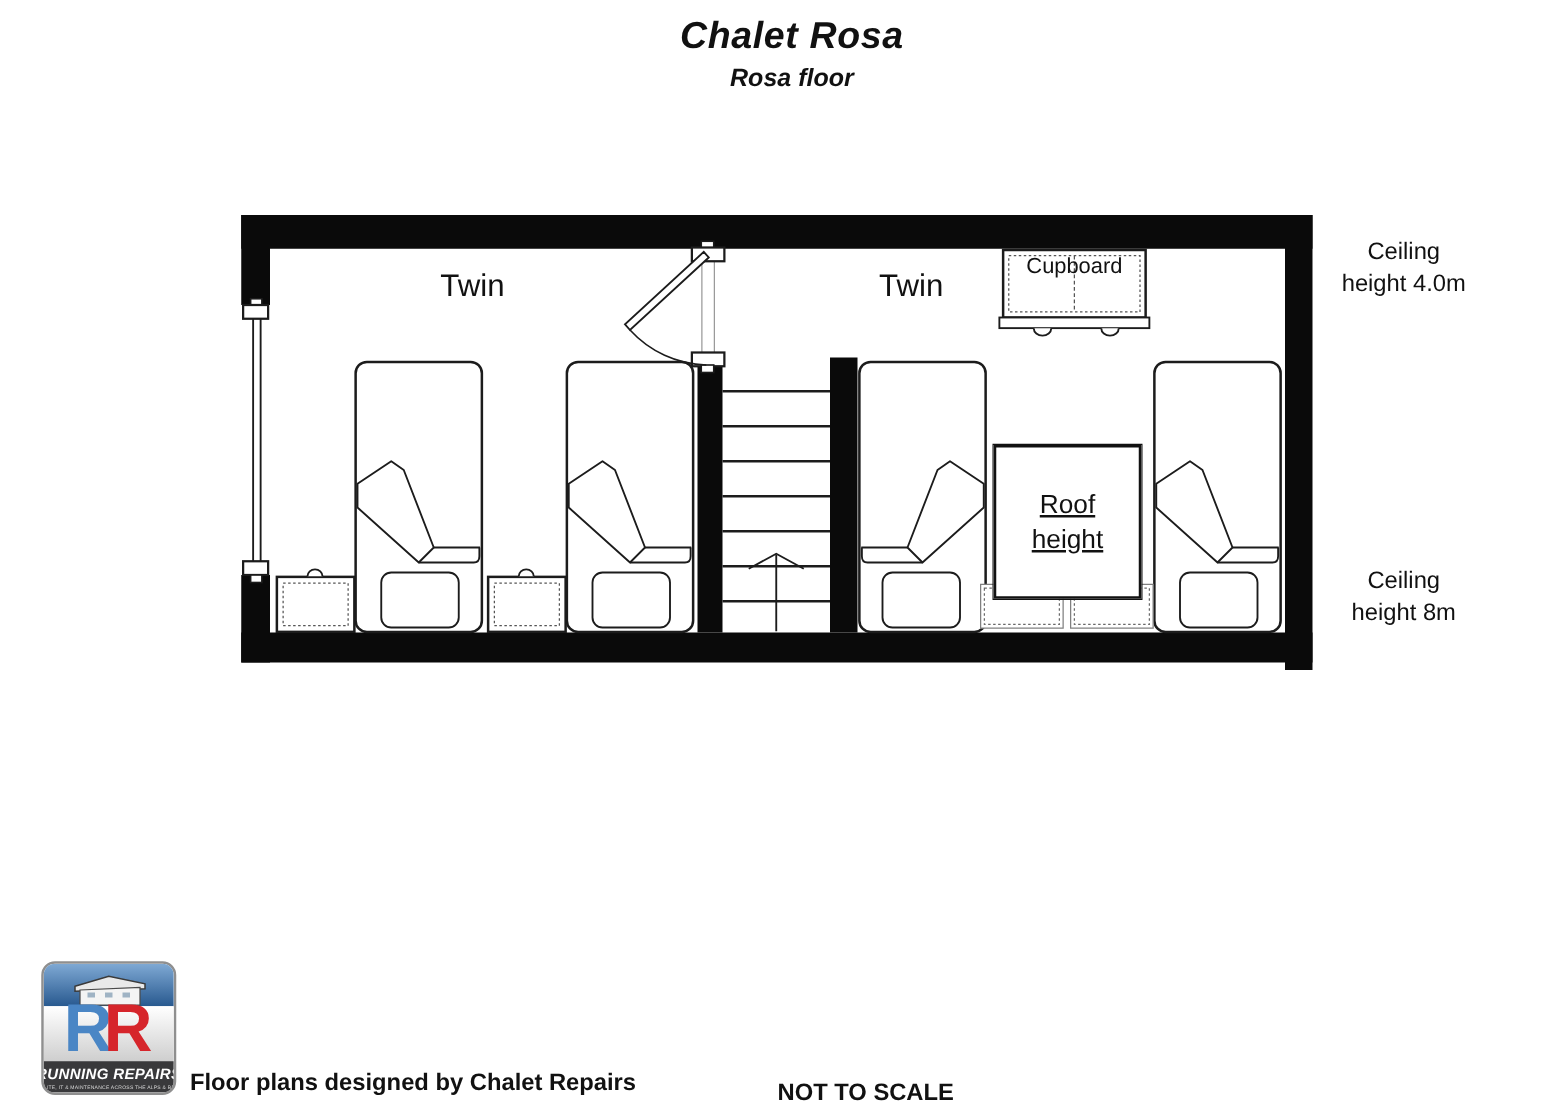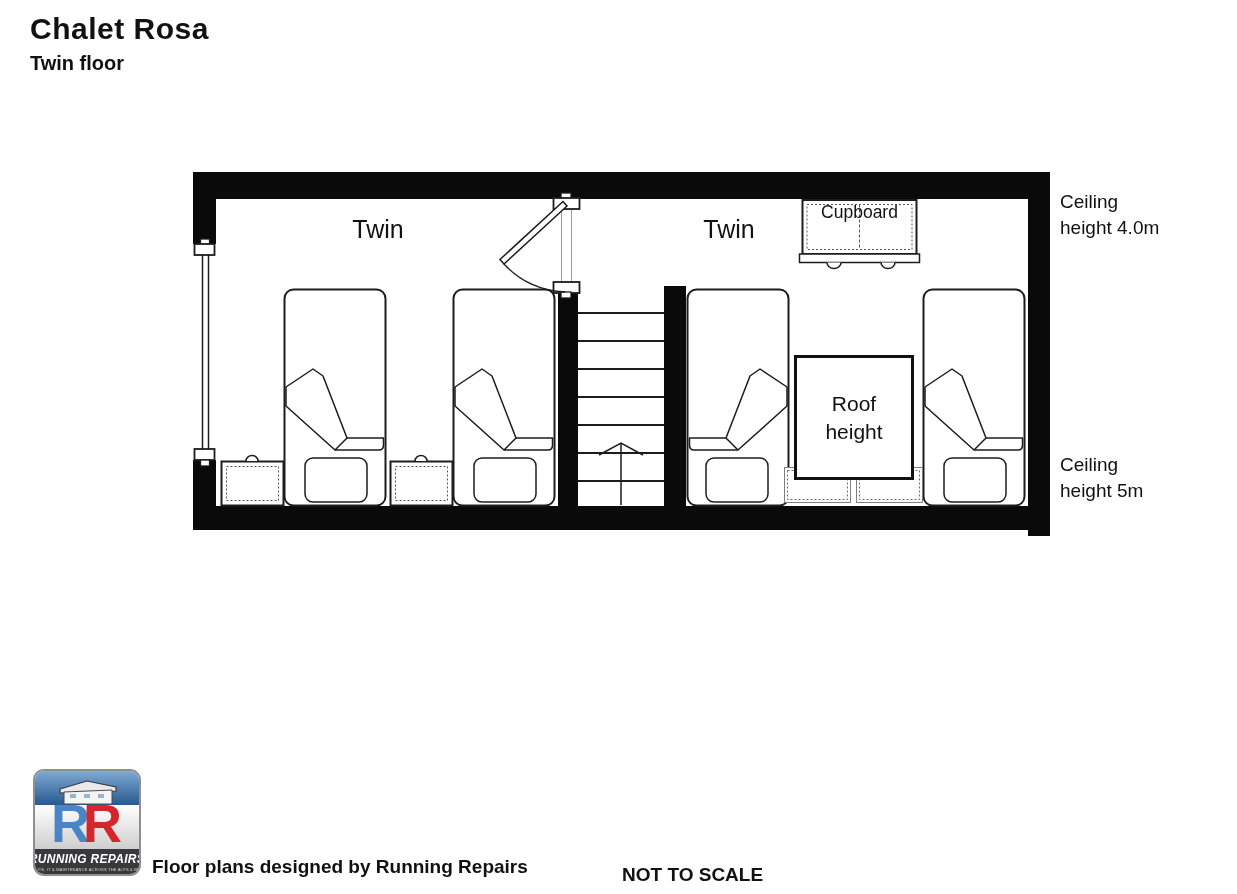--- a/index.html
+++ b/index.html
@@ -1,36 +1,36 @@
 <!DOCTYPE html>
 <html><head>
 <meta charset="utf-8">
 <style>
   html,body{margin:0;padding:0;background:#fff;}
   .page{position:relative;width:1237px;height:894px;background:#ffffff;overflow:hidden;
         font-family:"Liberation Sans", sans-serif;color:#111;}
   
-  .header{position:absolute;left:30px;top:12px;width:1207px;text-align:left;}
+  .header{position:absolute;left:30px;top:12px;width:1207px;text-align:center;font-style:italic;}
   .title{font-size:30px;font-weight:bold;letter-spacing:.5px;}
   .subtitle{font-size:20px;font-weight:bold;margin-top:6px;}
   
   .wall{position:absolute;background:#0a0a0a;}
   
   svg.plan-vec{position:absolute;left:0;top:0;pointer-events:none;}
   
   .roofwin{position:absolute;left:794px;top:355px;width:120px;height:125px;
            box-sizing:border-box;border:1.5px solid #111;padding:0;
-           background:repeating-linear-gradient(135deg,#141414 0 2.5px,#ffffff 2.5px 8.5px);}
+           background:repeating-linear-gradient(135deg,#141414 0 2.5px,#ffffff 2.5px 8.5px);text-decoration:underline;}
   .roofwin-inner{width:100%;height:100%;box-sizing:border-box;background:#fff;border:2px solid #111;
            display:flex;flex-direction:column;align-items:center;justify-content:center;
            font-size:21px;line-height:28px;text-align:center;}
   
   .room-label{position:absolute;width:200px;text-align:center;font-size:25px;line-height:33px;}
   .cupboard-label{position:absolute;left:802px;top:202px;width:115px;text-align:center;font-size:17.5px;}
-  .ceiling-label{position:absolute;left:1060px;width:126px;font-size:19px;line-height:26px;}
+  .ceiling-label{position:absolute;left:1060px;width:126px;text-align:center;font-size:19px;line-height:26px;}
   .footer-text{position:absolute;font-size:19px;font-weight:bold;white-space:nowrap;}
   
   .logo{position:absolute;left:33px;top:769px;width:108px;height:107px;box-sizing:border-box;
         border:2px solid #8f8f8f;border-radius:11px;background:#fff;overflow:hidden;}
   .logo-sky{position:absolute;left:0;top:0;right:0;height:34px;
         background:linear-gradient(#7fa9d4,#28598f);display:flex;align-items:flex-end;justify-content:center;}
   .logo-mid{position:absolute;left:0;top:34px;right:0;height:46px;
         background:linear-gradient(#ffffff,#cccccc);}
   .logo-r{position:absolute;font-size:54px;font-weight:bold;line-height:1;font-family:"Liberation Sans",sans-serif;}
   .logo-r.blue{left:16px;top:-9px;color:#4a86c5;}
@@ -40,21 +40,21 @@
   .logo-brand{color:#fff;font-style:italic;font-weight:bold;font-size:12px;letter-spacing:.3px;white-space:nowrap;}
   .logo-tagline{color:#d8d8d8;font-size:4px;letter-spacing:.2px;white-space:nowrap;margin-top:1px;}
 </style>
 </head>
 <body>
 
 <div class="page">
 
   <div class="header">
     <div class="title">Chalet Rosa</div>
-    <div class="subtitle">Twin floor</div>
+    <div class="subtitle">Rosa floor</div>
   </div>
 
   <div class="wall" style="left:193px;top:172px;width:857px;height:27px;"></div>
   <div class="wall" style="left:193px;top:506px;width:857px;height:24px;"></div>
   <div class="wall" style="left:1028px;top:172px;width:22px;height:364px;"></div>
   <div class="wall" style="left:193px;top:172px;width:23px;height:72px;"></div>
   <div class="wall" style="left:193px;top:460px;width:23px;height:70px;"></div>
   <div class="wall" style="left:558px;top:286px;width:20px;height:220px;"></div>
   <div class="wall" style="left:664px;top:286px;width:22px;height:220px;"></div>
 
@@ -145,24 +145,24 @@
     <div>Twin</div>
   </div>
   <div class="cupboard-label">Cupboard</div>
 
   <div class="ceiling-label" style="top:189px;">
     <div>Ceiling</div>
     <div>height 4.0m</div>
   </div>
   <div class="ceiling-label" style="top:452px;">
     <div>Ceiling</div>
-    <div>height 5m</div>
+    <div>height 8m</div>
   </div>
 
-  <div class="footer-text" style="left:152px;top:856px;">Floor plans designed by Running Repairs</div>
+  <div class="footer-text" style="left:152px;top:856px;">Floor plans designed by Chalet Repairs</div>
   <div class="footer-text" style="left:622px;top:864px;">NOT TO SCALE</div>
 
   <div class="logo">
     <div class="logo-sky">
       <svg width="66" height="26" viewBox="0 0 66 26">
         <polygon points="6,10 33,2 62,8 62,12 6,14" fill="#e9e9e9" stroke="#3a3a3a" stroke-width="1.2"></polygon>
         <polygon points="10,13 58,11 58,25 10,25" fill="#f4f4f4" stroke="#4a4a4a" stroke-width="1"></polygon>
         <rect x="16" y="15" width="6" height="4" fill="#9fb3c4"></rect>
         <rect x="30" y="15" width="6" height="4" fill="#9fb3c4"></rect>
         <rect x="44" y="15" width="6" height="4" fill="#9fb3c4"></rect>

